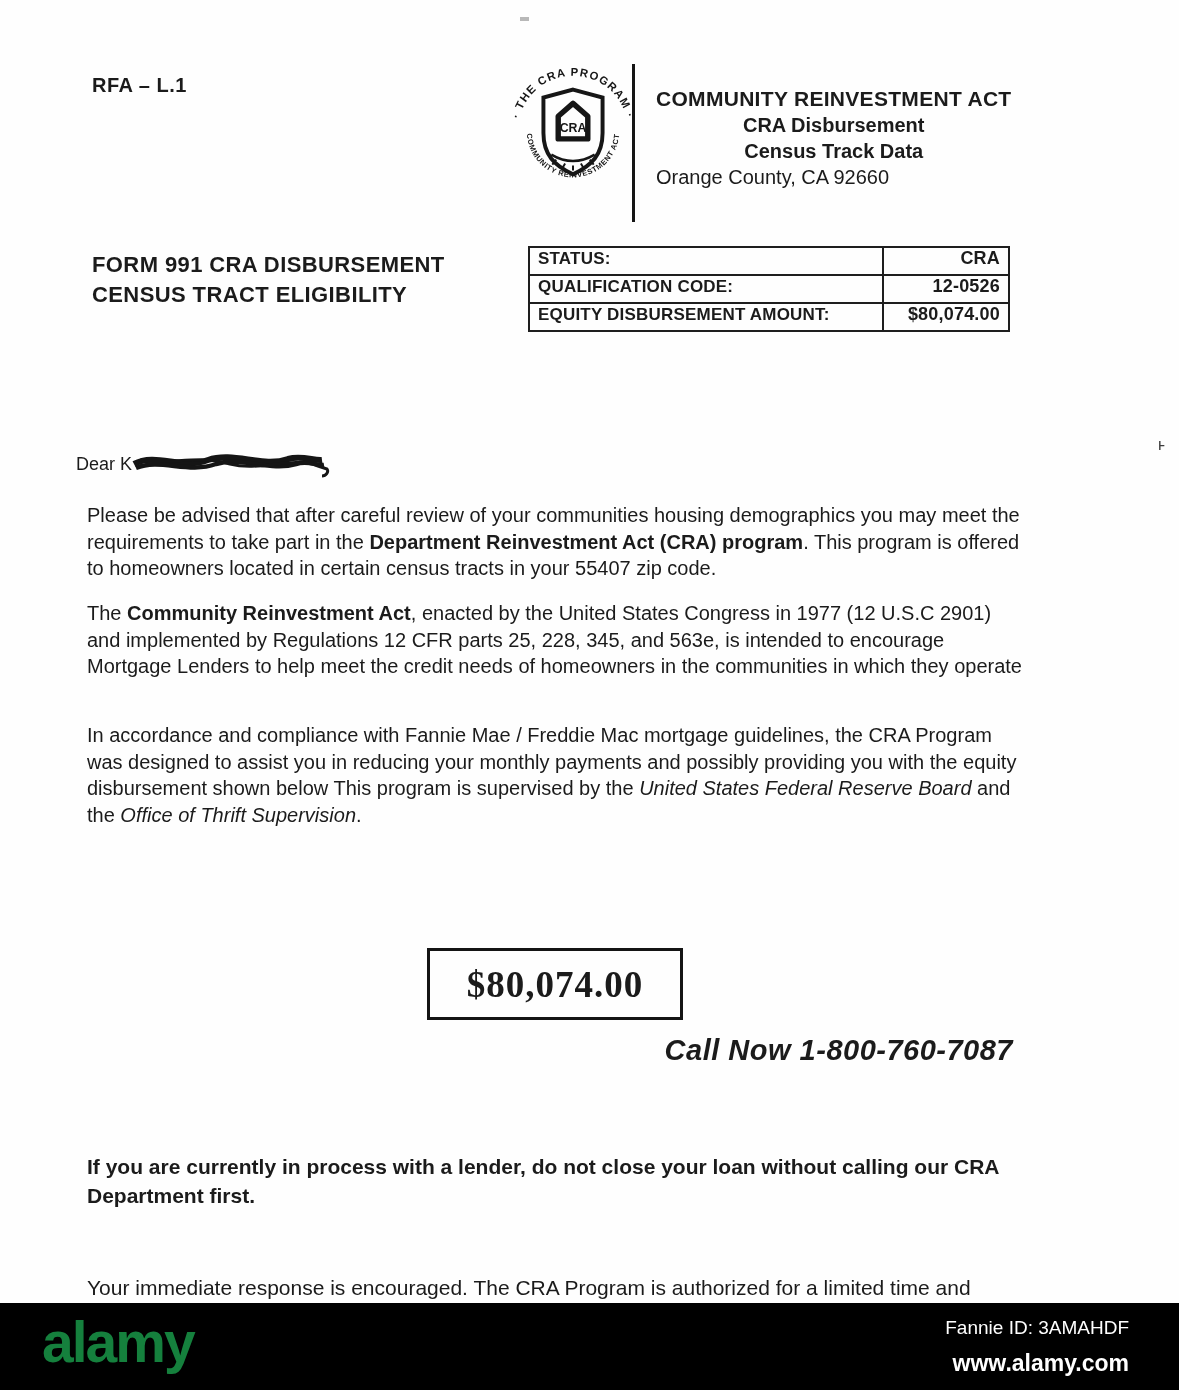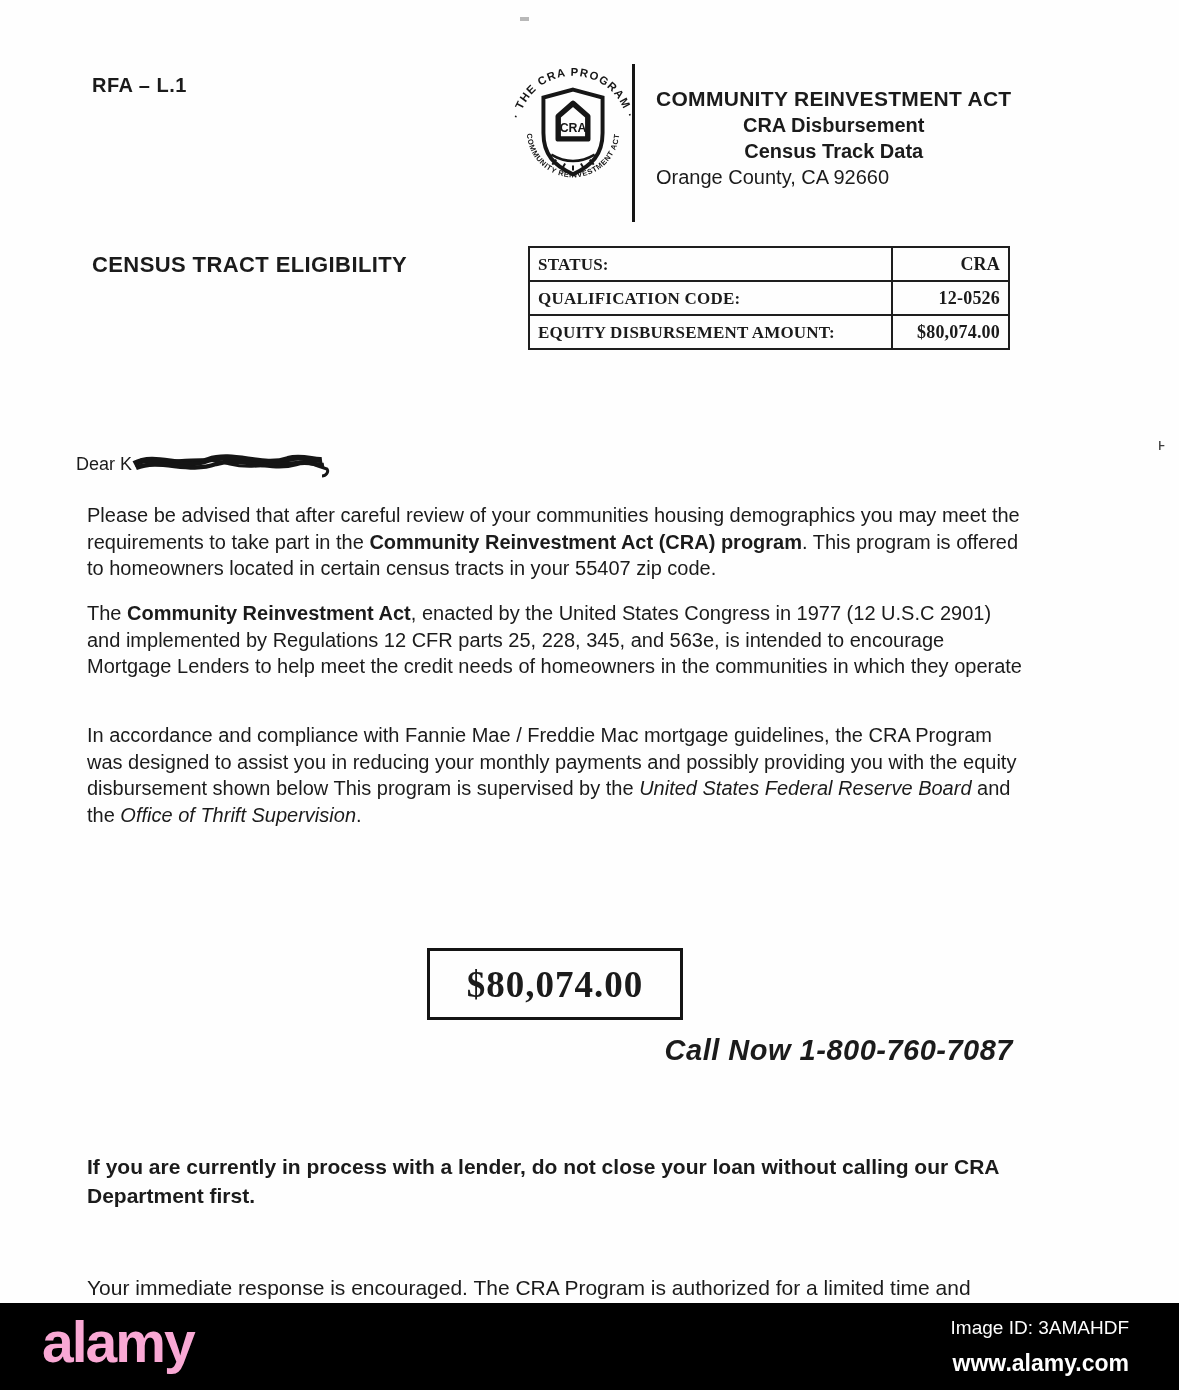--- a/index.html
+++ b/index.html
@@ -28,23 +28,22 @@
   .org-line-2, .org-line-3 { font-size: 20px; font-weight: bold; text-align: center; }
   .org-line-4 { font-size: 20px; }
 
   .form-title { left: 92px; top: 250px; font-size: 22px; font-weight: bold; line-height: 30px; letter-spacing: .4px; }
 
   .status-table { left: 528px; top: 246px; width: 482px; border-collapse: collapse; }
   .status-table td {
     border: 2px solid #1e1e1e;
     font-size: 17px;
     font-weight: bold;
-    padding: 6px 8px 5px 8px;
+    padding: 0 8px 5px 8px;
     letter-spacing: .2px;
-    font-family: Liberation Serif, serif;
   }
   .status-table td.val { text-align: right; font-size: 18px; }
 
   .salutation { left: 76px; top: 446px; font-size: 18px; }
   .salutation .scribble { vertical-align: -8px; margin-left: -2px; }
 
   .para { left: 87px; width: 938px; font-size: 20px; line-height: 26.5px; }
   .p1 { top: 502px; }
   .p2 { top: 600px; }
   .p3 { top: 722px; }
@@ -69,21 +68,21 @@
 
   .closing { left: 87px; top: 1276px; width: 960px; font-size: 21px; }
 
   .watermark-bar {
     left: 0; top: 1303px; width: 1179px; height: 87px;
     background: #000000;
     display: flex; align-items: center; justify-content: space-between;
     box-sizing: border-box; padding: 0 50px 0 42px;
   }
   .alamy-logo {
-    color: #f9a8d4; font-size: 57px; font-weight: bold;
+    color: #15803d; font-size: 57px; font-weight: bold;
     letter-spacing: -2px; line-height: 1; padding-bottom: 8px;
   }
   .watermark-right { text-align: right; color: #ffffff; line-height: 1.25; }
   .watermark-id { font-size: 19px; }
   .watermark-url { font-size: 23px; font-weight: bold; margin-top: 9px; }
 
   .artifact-dot { left: 520px; top: 17px; width: 9px; height: 4px; background: #9a9a9a; opacity: .7; }
   .artifact-mark { left: 1158px; top: 436px; font-size: 16px; color: #3a3a3a; }
 </style>
 </head>
@@ -119,20 +118,21 @@
   <div class="abs divider"></div>
 
   <div class="abs org-block">
     <div class="org-line-1">COMMUNITY REINVESTMENT ACT</div>
     <div class="org-line-2">CRA Disbursement</div>
     <div class="org-line-3">Census Track Data</div>
     <div class="org-line-4">Orange County, CA 92660</div>
   </div>
 
   <div class="abs form-title">
+    <div>FORM 991 CRA DISBURSEMENT</div>
     <div>CENSUS TRACT ELIGIBILITY</div>
   </div>
 
   <table class="abs status-table">
     <tbody>
       <tr>
         <td>STATUS:</td>
         <td class="val">CRA</td>
       </tr>
       <tr>
@@ -147,36 +147,36 @@
   </table>
 
   <div class="abs salutation">
     <span>Dear K</span><svg class="scribble" width="205" height="32" viewBox="0 0 205 32">
       <path d="M4,18 C26,6 52,24 78,14 C104,5 132,22 158,13 C172,9 184,15 192,14" stroke="#151515" stroke-width="6" fill="none"></path>
       <path d="M6,22 C30,12 58,28 86,18 C112,10 140,26 166,18 C178,14 188,20 194,19" stroke="#151515" stroke-width="4.5" fill="none"></path>
       <path d="M10,14 C36,20 70,8 100,18 C130,26 160,10 188,20 L197,23 C199,26 196,30 192,30" stroke="#151515" stroke-width="3" fill="none"></path>
     </svg>
   </div>
 
-  <div class="abs para p1"><span>Please be advised that after careful review of your communities housing demographics you may meet the requirements to take part in the </span><span class="b">Community Reinvestment Act (CRA) program</span><span>. This program is offered to homeowners located in certain census tracts in your 55407 zip code.</span></div>
+  <div class="abs para p1"><span>Please be advised that after careful review of your communities housing demographics you may meet the requirements to take part in the </span><span class="b">Department Reinvestment Act (CRA) program</span><span>. This program is offered to homeowners located in certain census tracts in your 55407 zip code.</span></div>
   <div class="abs para p2"><span>The </span><span class="b">Community Reinvestment Act</span><span>, enacted by the United States Congress in 1977 (12 U.S.C 2901) and implemented by Regulations 12 CFR parts 25, 228, 345, and 563e, is intended to encourage Mortgage Lenders to help meet the credit needs of homeowners in the communities in which they operate</span></div>
   <div class="abs para p3"><span>In accordance and compliance with Fannie Mae / Freddie Mac mortgage guidelines, the CRA Program was designed to assist you in reducing your monthly payments and possibly providing you with the equity disbursement shown below  This program is supervised by the </span><span class="i">United States Federal Reserve Board</span><span> and the </span><span class="i">Office of Thrift Supervision</span><span>.</span></div>
 
 
   <div class="abs amount-box">
     <span>$80,074.00</span>
   </div>
 
   <div class="abs call-now">Call Now 1-800-760-7087</div>
 
   <div class="abs warning">If you are currently in process with a lender, do not close your loan without calling our CRA Department first.</div>
 
   <div class="abs closing">Your immediate response is encouraged. The CRA Program is authorized for a limited time and</div>
 
   <div class="abs watermark-bar">
     <div class="alamy-logo">alamy</div>
     <div class="watermark-right">
-      <div class="watermark-id">Image ID: 3AMAHDF</div>
+      <div class="watermark-id">Fannie ID: 3AMAHDF</div>
       <div class="watermark-url">www.alamy.com</div>
     </div>
   </div>
 
 </div>
 
 </body></html>

